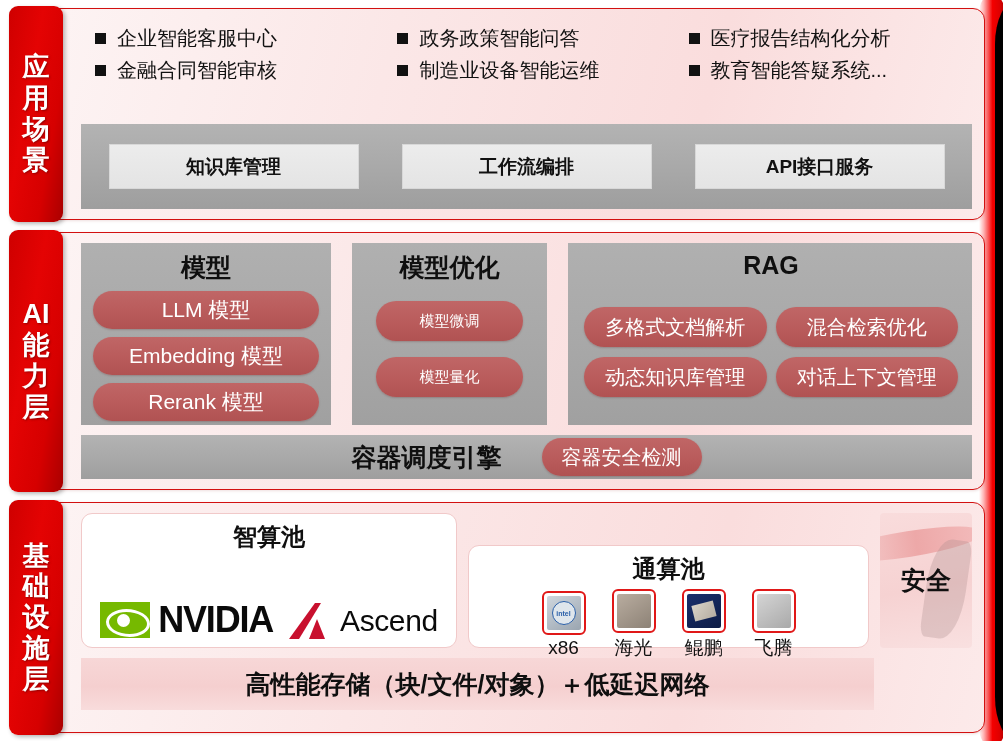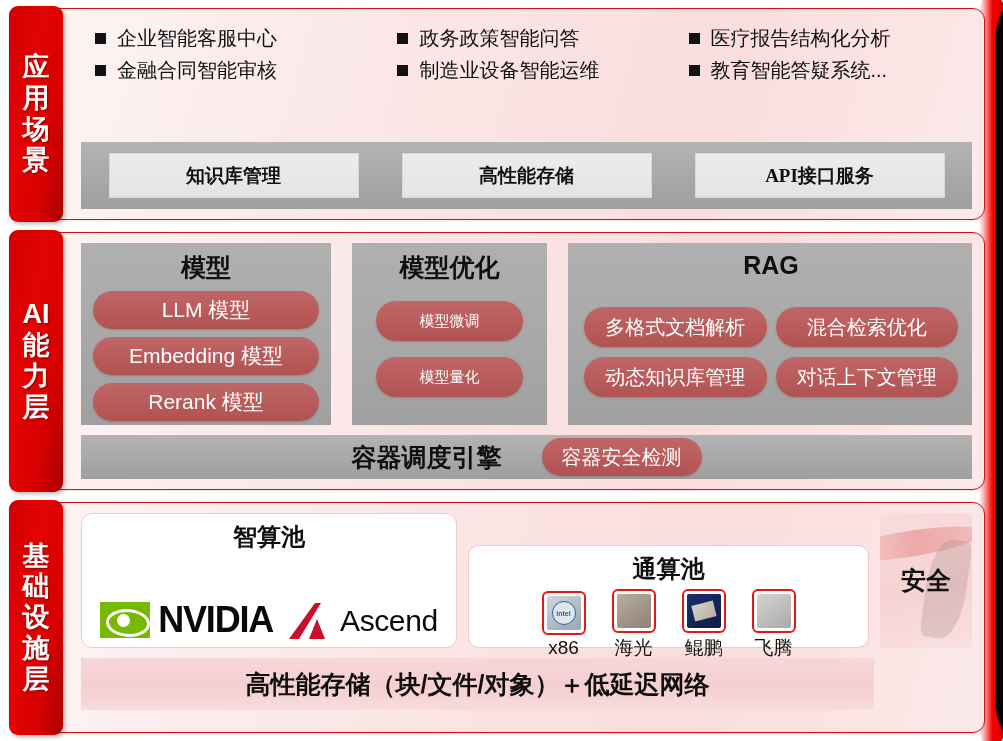--- a/index.html
+++ b/index.html
@@ -118,27 +118,26 @@
   .bullet-sq {
     width: 11px;
     height: 11px;
     background: #111111;
     flex: none;
   }
 
   .capability-bar {
     margin-top: auto;
     background: linear-gradient(180deg, #b3b3b3 0%, #a9a9a9 50%, #9e9e9e 100%);
-    height: 67px;
+    height: 85px;
     display: flex;
     align-items: center;
     justify-content: space-around;
     padding: 0 14px;
     gap: 16px;
-    font-family: Liberation Serif, serif;
   }
   .cap-btn {
     flex: 1;
     max-width: 250px;
     height: 45px;
     background: linear-gradient(180deg, #ececec 0%, #e4e4e4 100%);
     border: 1px solid #d8d8d8;
     display: flex;
     align-items: center;
     justify-content: center;
@@ -454,21 +453,21 @@
           <span>制造业设备智能运维</span>
         </div>
         <div class="scenario-item">
           <span class="bullet-sq"></span>
           <span>教育智能答疑系统...</span>
         </div>
       </div>
 
       <div class="capability-bar">
         <div class="cap-btn">知识库管理</div>
-        <div class="cap-btn">高性能存储</div>
+        <div class="cap-btn">工作流编排</div>
         <div class="cap-btn">API接口服务</div>
       </div>
 
     </div>
   </section>
 
   <section class="layer layer-ai">
     <div class="tab">
       <span class="tab-text">AI能力层</span>
     </div>

